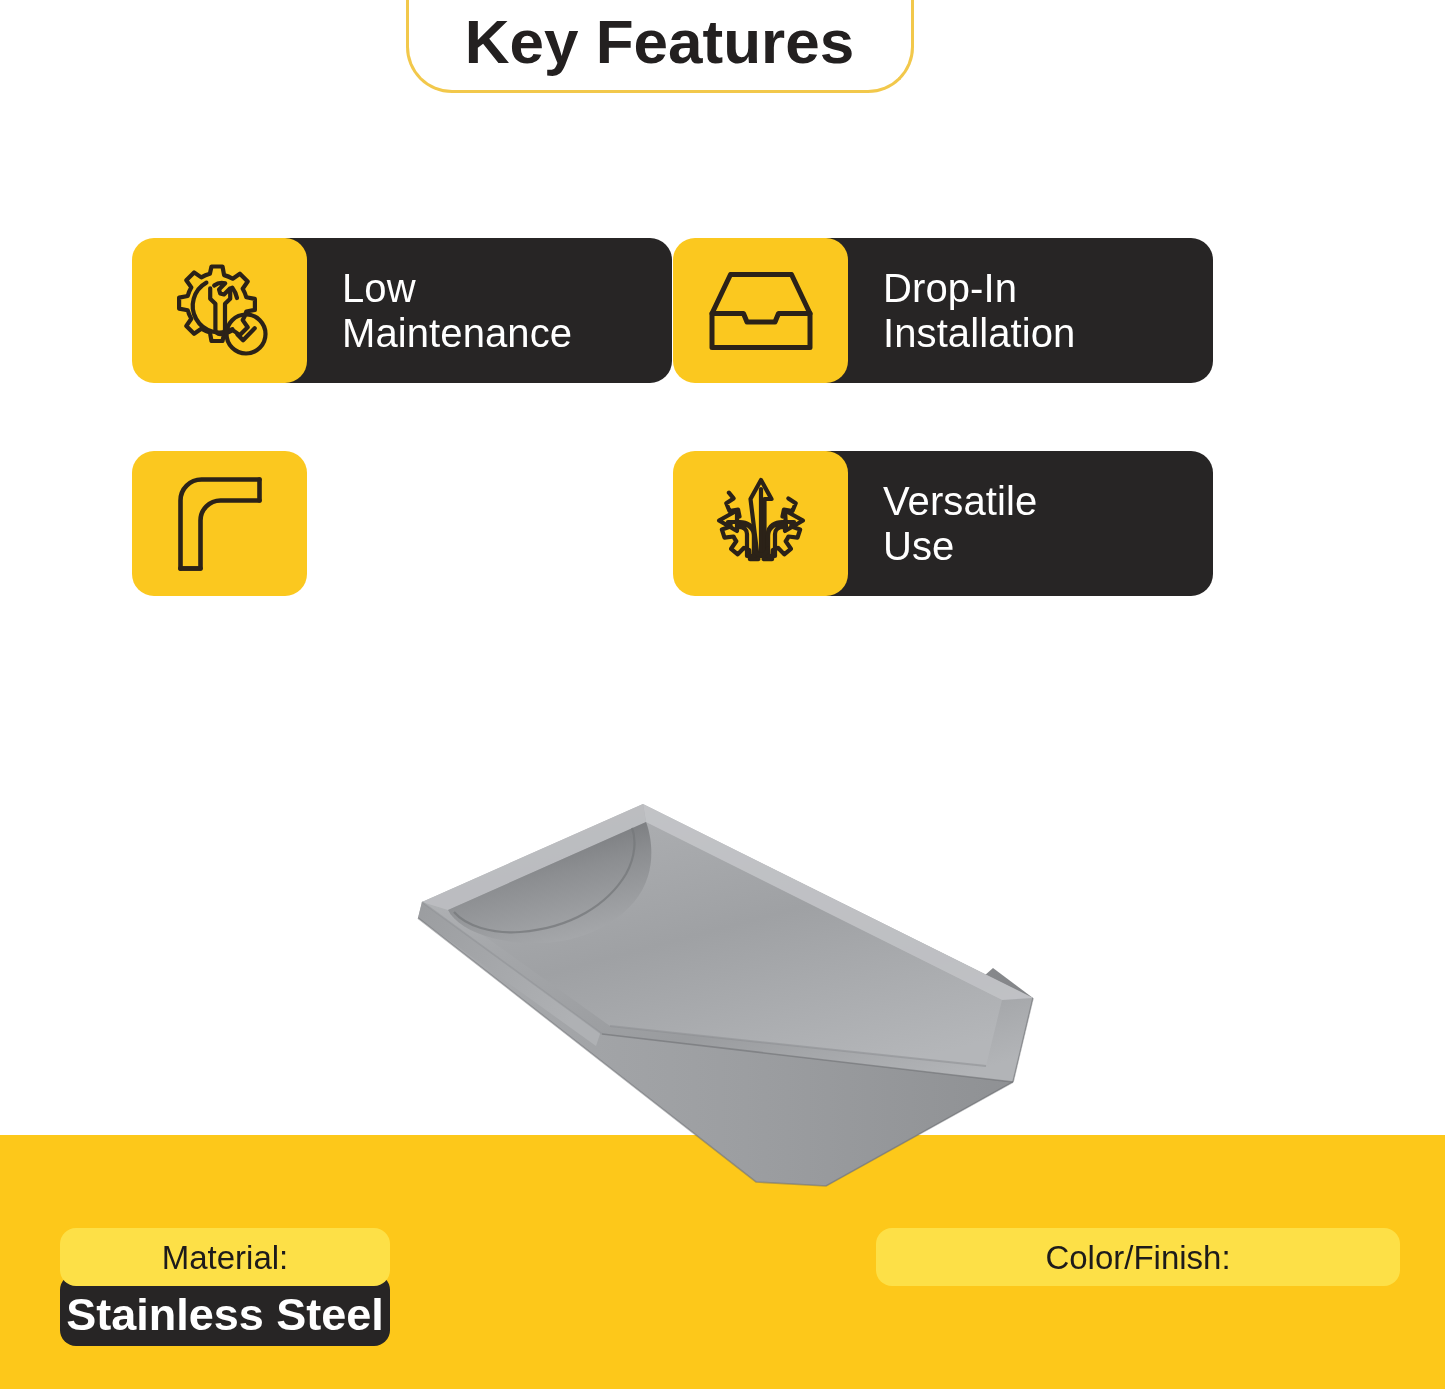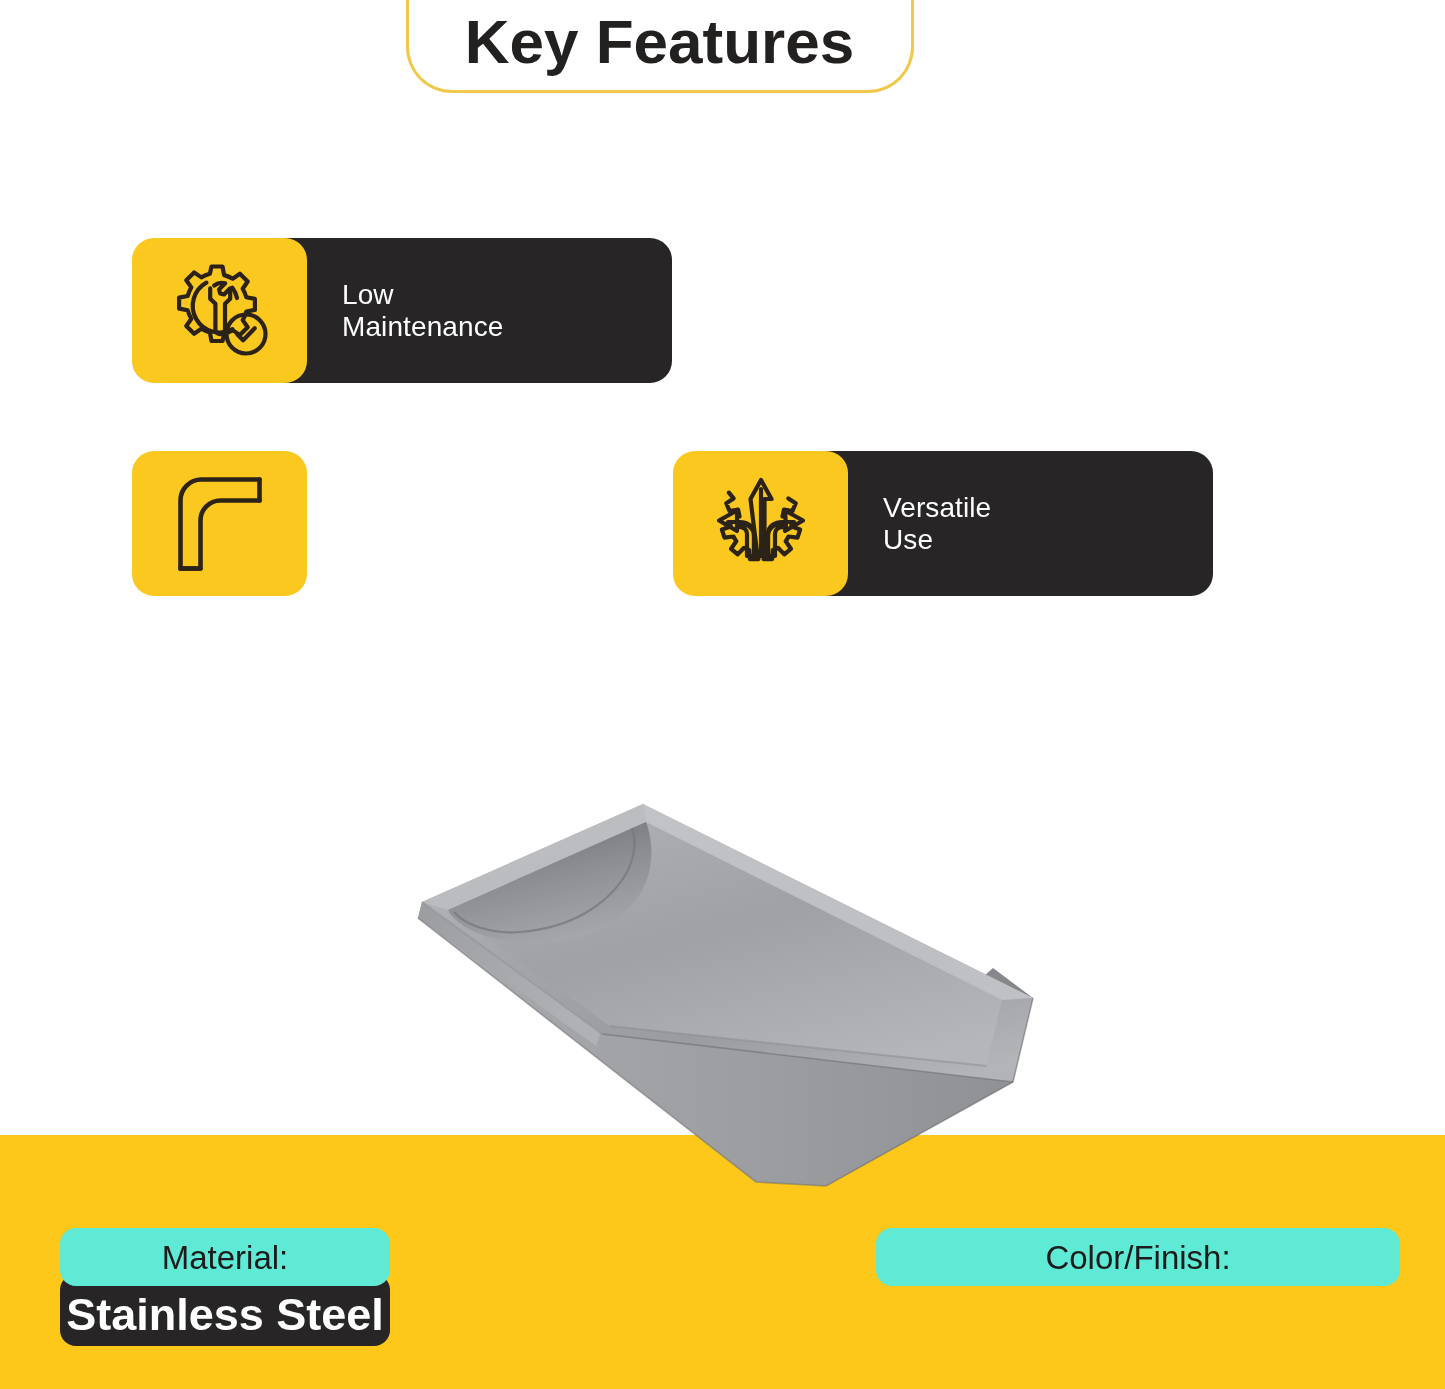--- a/index.html
+++ b/index.html
@@ -71,21 +71,21 @@
     height: 145px;
     background: #272525;
     border-radius: 22px;
     display: flex;
     align-items: center;
     padding-left: 100px;
     padding-right: 16px;
   }
   .feat-label {
     color: #ffffff;
-    font-size: 28px;
+    font-size: 40px;
     font-weight: 400;
     line-height: 1.12;
     letter-spacing: 0.1px;
   }
   .feat-icon-tile {
     position: absolute;
     left: 0;
     top: 0;
     width: 175px;
     height: 145px;
@@ -122,21 +122,21 @@
 
   .spec {
     position: absolute;
     z-index: 4;
     width: 330px;
   }
   .spec.left  { left: 60px;  top: 1228px; width: 330px; }
   .spec.right { left: 876px; top: 1228px; width: 524px; }
 
   .spec-head {
-    background: #5eead4;
+    background: #fde047;
     border-radius: 16px;
     height: 58px;
     display: flex;
     align-items: center;
     justify-content: center;
     position: relative;
     z-index: 2;
   }
   .spec-head-text {
     font-size: 33px;
@@ -184,20 +184,31 @@
         <path d="M43.5 5.5h11l1.6 8.6a34 34 0 0 1 8.6 3.6l7.2-5 7.8 7.8-5 7.2a34 34 0 0 1 3.6 8.6l8.6 1.6v11l-8.6 1.6a34 34 0 0 1-3.6 8.6l5 7.2-7.8 7.8-7.2-5a34 34 0 0 1-8.6 3.6L54.5 80h-11l-1.6-8.6a34 34 0 0 1-8.6-3.6l-7.2 5-7.8-7.8 5-7.2a34 34 0 0 1-3.6-8.6L11.1 47.6v-11l8.6-1.6a34 34 0 0 1 3.6-8.6l-5-7.2 7.8-7.8 7.2 5a34 34 0 0 1 8.6-3.6z"></path>
         <path d="M38.4 21.6a26.5 26.5 0 1 0 26 46.5"></path>
         <path d="M64.2 26.6a26.5 26.5 0 0 1 4.8 10.4"></path>
         <path d="M42.2 27.3v10.4l5.2 5v25.6a4.8 4.8 0 0 0 9.6 0V42.7l5.2-5V27.3l-6.2 6.2-3.8-1.1-1.2-3.9 6.2-6.2a12.6 12.6 0 0 0-11 2.2"></path>
         <circle cx="78" cy="73" r="19.5"></circle>
         <path d="M69.5 73.5l5.6 5.8 11.6-12"></path>
       </svg>
     </div>
   </div>
 
+  <div class="feat c2 r1">
+    <div class="feat-dark">
+      <span class="feat-label"><span>Drop-In</span><br><span>Installation</span></span>
+    </div>
+    <div class="feat-icon-tile">
+      <svg width="114" height="84" viewBox="0 0 114 84" fill="none" stroke="#2B2218" stroke-width="5" stroke-linecap="round" stroke-linejoin="round">
+        <path d="M26.5 5.5h61l18.5 39H74.5l-3.5 8.5h-28l-3.5-8.5H8z"></path>
+        <path d="M8 44.5v34h98v-34"></path>
+      </svg>
+    </div>
+  </div>
 
   <div class="feat c1 r2">
     <div class="feat-icon-tile">
       <svg width="86" height="96" viewBox="0 0 86 96" fill="none" stroke="#2B2218" stroke-width="4.6" stroke-linecap="round" stroke-linejoin="round">
         <path d="M3.5 92.5V24.5A21 21 0 0 1 24.5 3.5h58"></path>
         <path d="M3.5 92.5h20V44.5a20 20 0 0 1 20-20h39"></path>
         <path d="M82.5 3.5v21"></path>
         <path d="M3.5 92.5h20"></path>
       </svg>
     </div>

